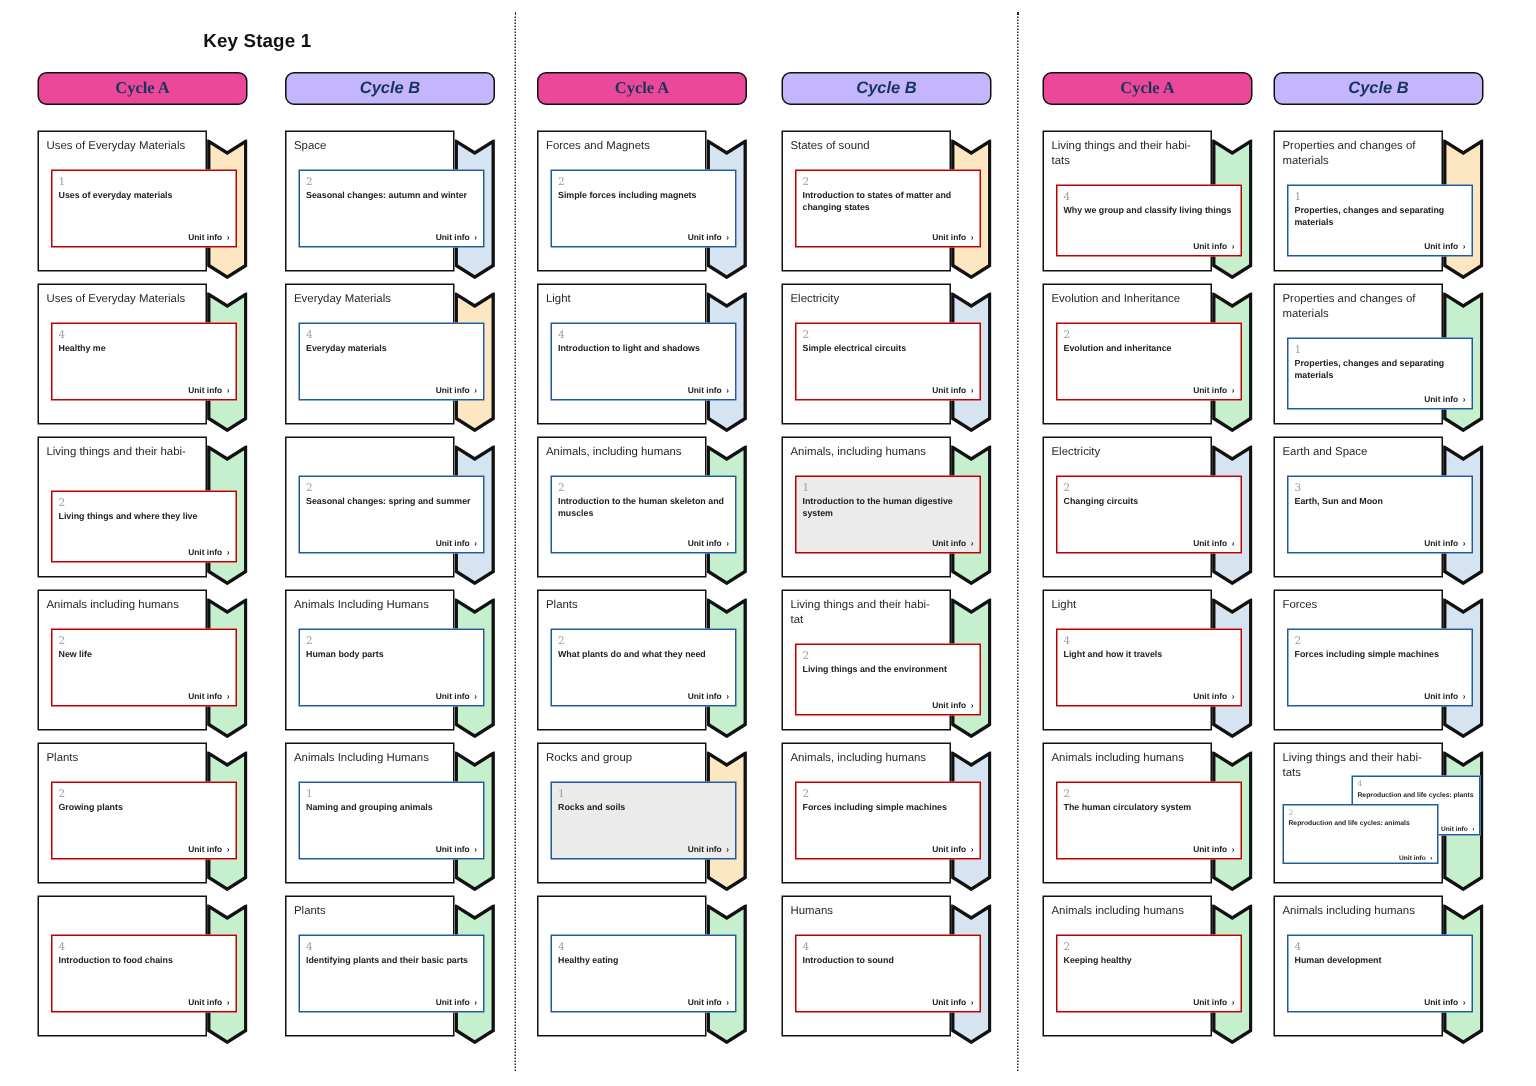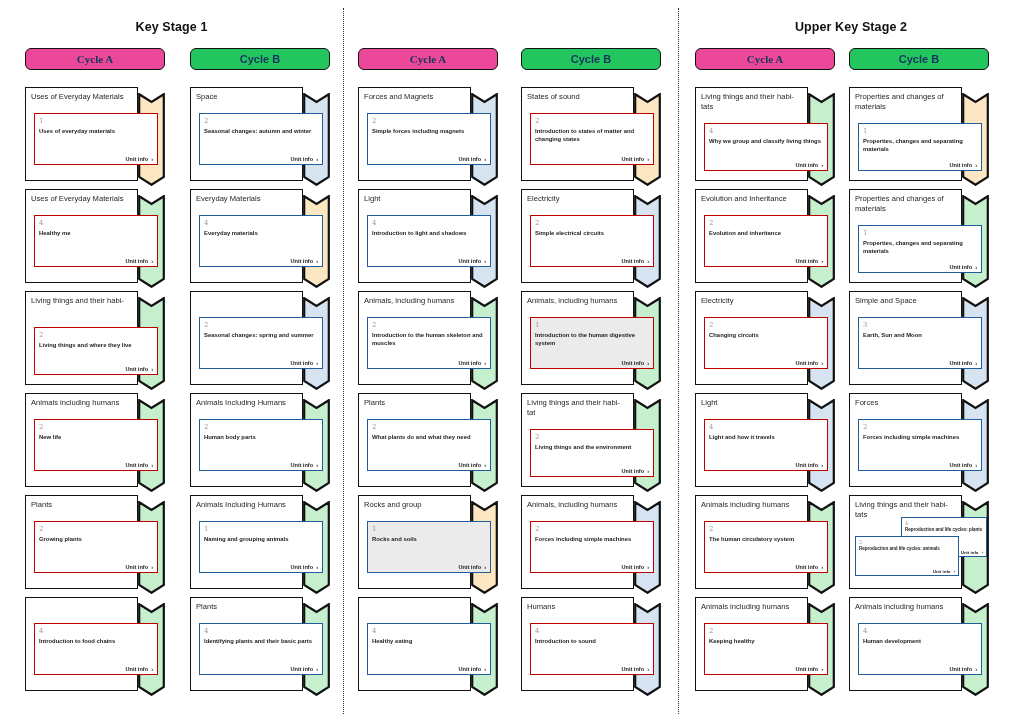--- a/index.html
+++ b/index.html
@@ -32,21 +32,21 @@
   
   .column{position:absolute;top:48px;width:140px;}
 
   .cycle-head{
     height:22px;border:1.5px solid #111;border-radius:6px;
     display:flex;align-items:center;justify-content:center;
     font-size:11px;font-weight:bold;color:#17365d;
     box-sizing:border-box;
   }
   .cycle-a{background:#ec4899;font-family:Liberation Serif, serif;}
-  .cycle-b{background:#22c55e;}
+  .cycle-b{background:#c4b5fd;font-style:italic;}
 
   
   .cards{position:relative;margin-top:17px;}
 
   .card-wrap{position:relative;height:99px;margin-bottom:3px;}
 
   
   .card{
     position:absolute;left:0;top:0;
     width:113px;height:94px;
@@ -514,21 +514,20 @@
               <div class="unit">
                 <div class="unit-icon">4</div>
                 <div class="unit-label">Introduction to sound</div>
                 <div class="unit-info"><span>Unit info</span><span class="chev">›</span></div>
               </div>
             </div>
           </div>
         </div>
       </div>
       <div class="stage" style="left:678px;width:346px;">
-        <div class="stage-title">Upper Key Stage 2</div>
         <div class="column" style="left:17px;">
           <div class="cycle-head cycle-a">
             <span>Cycle A</span>
           </div>
           <div class="cards">
             <div class="card-wrap">
               <div class="ribbon">
                 <svg viewBox="0 0 27 93" preserveAspectRatio="none">
                   <path d="M1.2 1.2 L13.5 9 L25.8 1.2 L25.8 84 L13.5 91.8 L1.2 84 Z" fill="#c6efce" stroke="#111" stroke-width="2.2" stroke-linejoin="miter"></path>
                 </svg>
@@ -654,21 +653,21 @@
                 <div class="unit-info"><span>Unit info</span><span class="chev">›</span></div>
               </div>
             </div>
             <div class="card-wrap">
               <div class="ribbon">
                 <svg viewBox="0 0 27 93" preserveAspectRatio="none">
                   <path d="M1.2 1.2 L13.5 9 L25.8 1.2 L25.8 84 L13.5 91.8 L1.2 84 Z" fill="#d6e3f0" stroke="#111" stroke-width="2.2" stroke-linejoin="miter"></path>
                 </svg>
               </div>
               <div class="card">
-                <div class="card-title">Simple and Space</div>
+                <div class="card-title">Earth and Space</div>
               </div>
               <div class="unit blue">
                 <div class="unit-icon">3</div>
                 <div class="unit-label">Earth, Sun and Moon</div>
                 <div class="unit-info"><span>Unit info</span><span class="chev">›</span></div>
               </div>
             </div>
             <div class="card-wrap">
               <div class="ribbon">
                 <svg viewBox="0 0 27 93" preserveAspectRatio="none">

